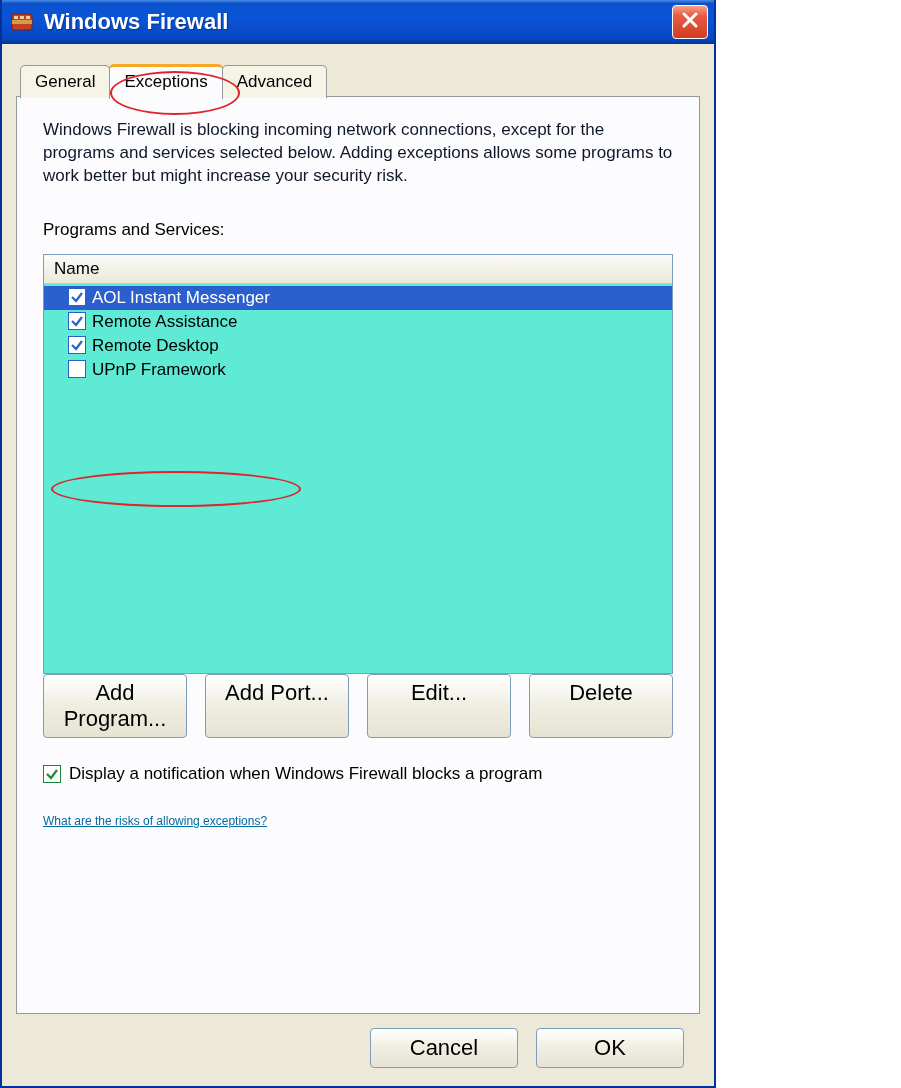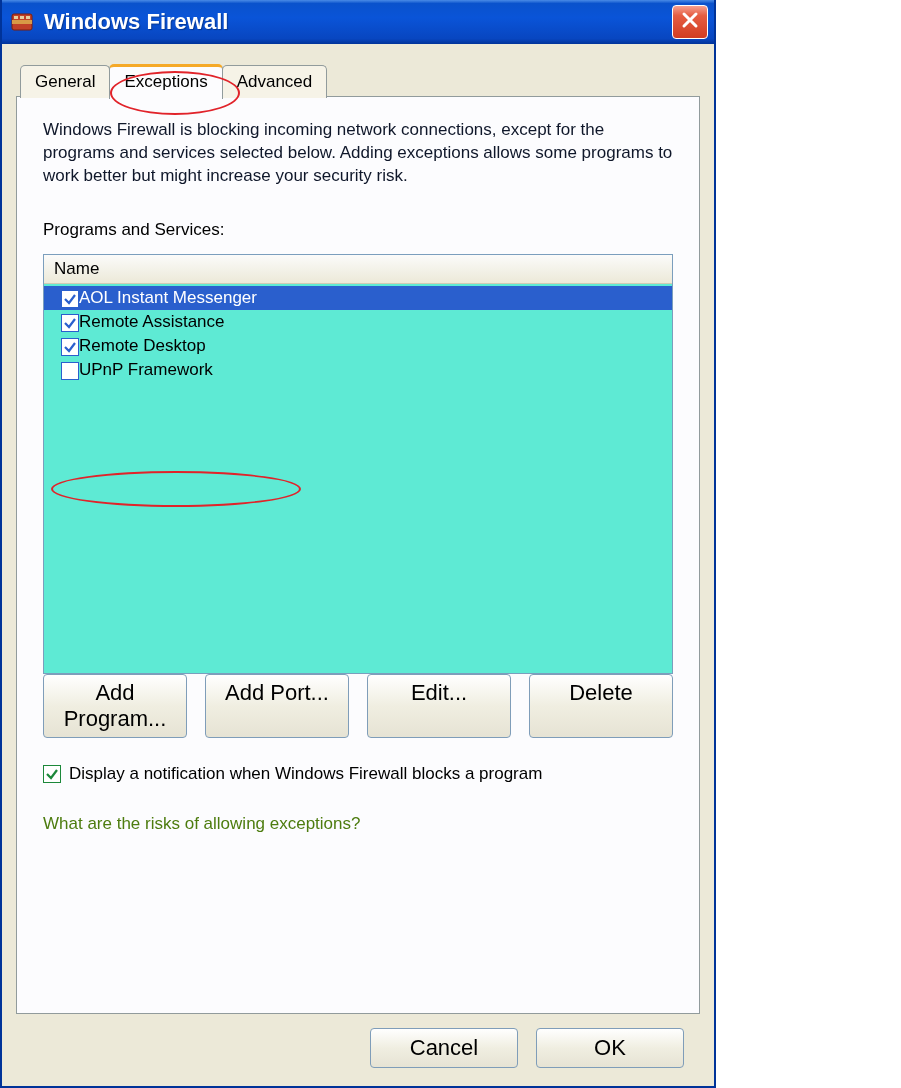--- a/index.html
+++ b/index.html
@@ -111,23 +111,24 @@
       background: linear-gradient(to bottom, #fbfbfa 0%, #ece9d8 100%);
       border-bottom: 1px solid #cfcab6;
       padding: 4px 10px;
       font-size: 17px;
       display: flex;
       color: #000;
     }
     .list-body { flex: 1; overflow: auto; padding: 2px 0; }
     .row {
       display: flex;
-      align-items: flex-end;
-      padding: 2px 17px;
+      align-items: flex-start;
+      padding: 2px 24px;
       font-size: 17px;
+      gap: 6px;
       cursor: default;
     }
     .row.selected { background: #2a5fcd; color: #fff; }
     .chk {
       width: 18px; height: 18px;
       border: 1px solid #2a5fcd;
       background: #fff;
       display: inline-flex;
       align-items: center; justify-content: center;
       flex-shrink: 0;
@@ -143,22 +144,23 @@
       border: 1px solid #7f9db9;
       border-radius: 4px;
       color: #000;
       cursor: pointer;
       text-align: center;
     }
     .notify-row { display: flex; align-items: center; gap: 8px; margin-bottom: 30px; font-size: 17px;}
     .notify-row .chk { border-color: #1c883a; }
     .notify-row .chk svg path { stroke: #1c883a; }
     .link {
-      color: #4d7c0f;
-      font-size: 17px;
+      color: #0369a1;
+      text-decoration: underline;
+      font-size: 12px;
       cursor: pointer;
     }
     .dialog-buttons {
       display: flex; justify-content: flex-end; gap: 18px;
       padding: 14px 16px 4px 0;
     }
     .dialog-buttons .btn { flex: 0 0 148px; padding: 6px 4px; }
     .highlight-ellipse {
       position: absolute;
       border: 2px solid #e1232a;

